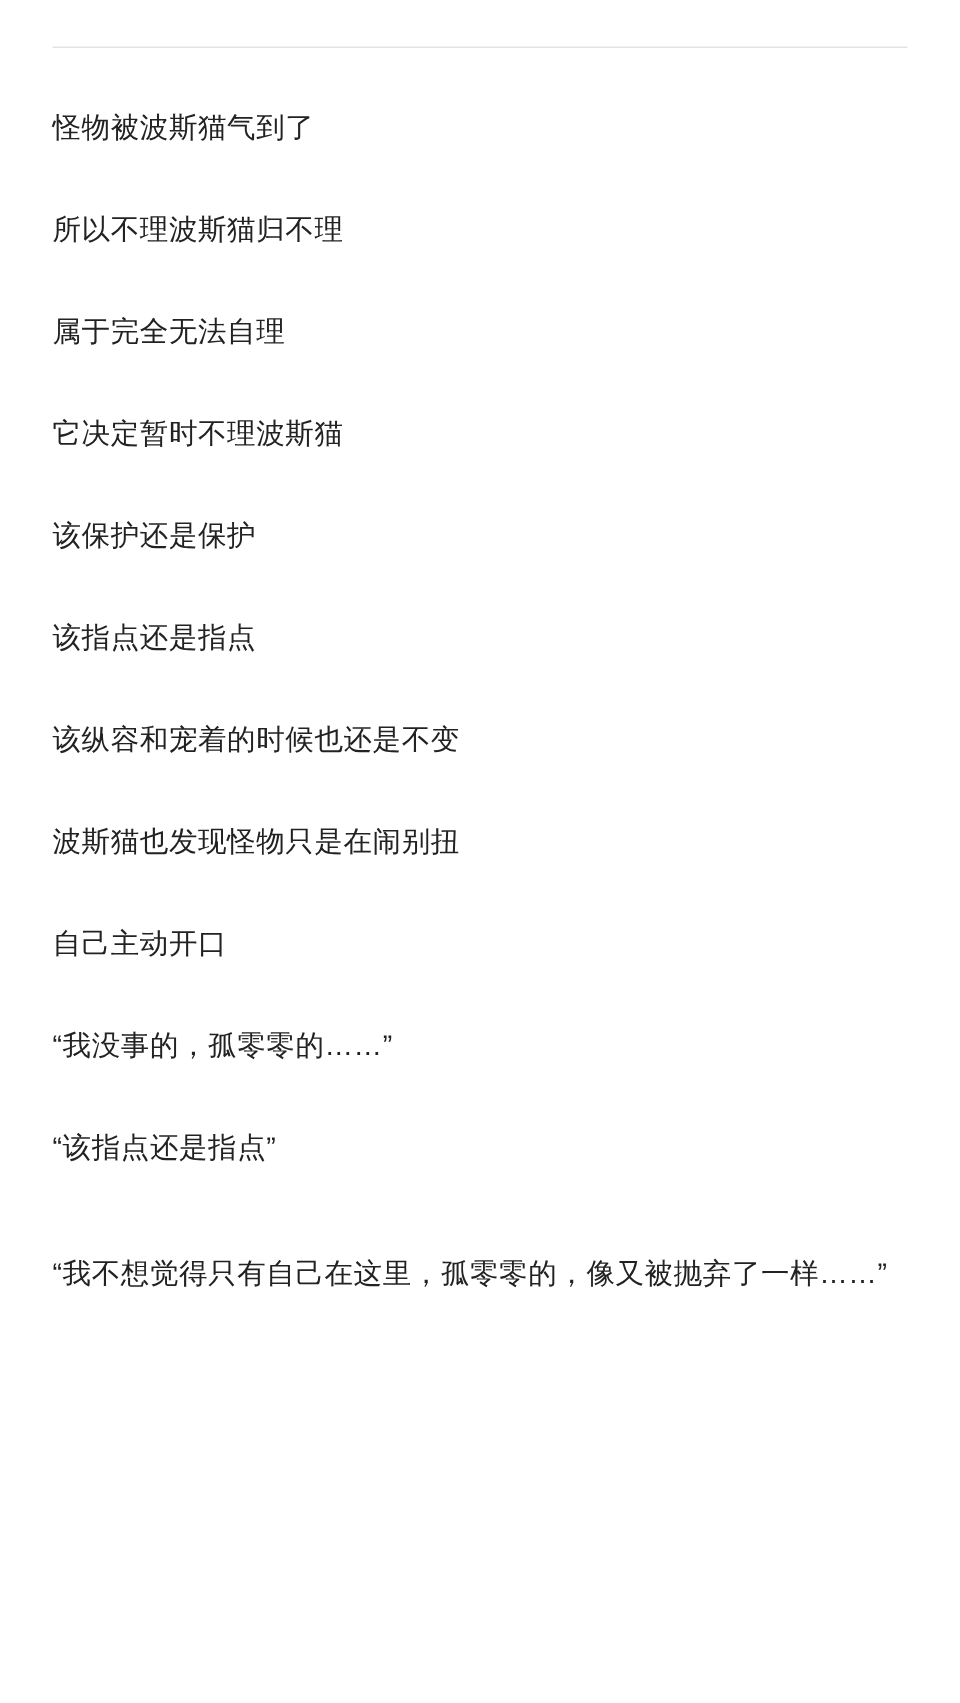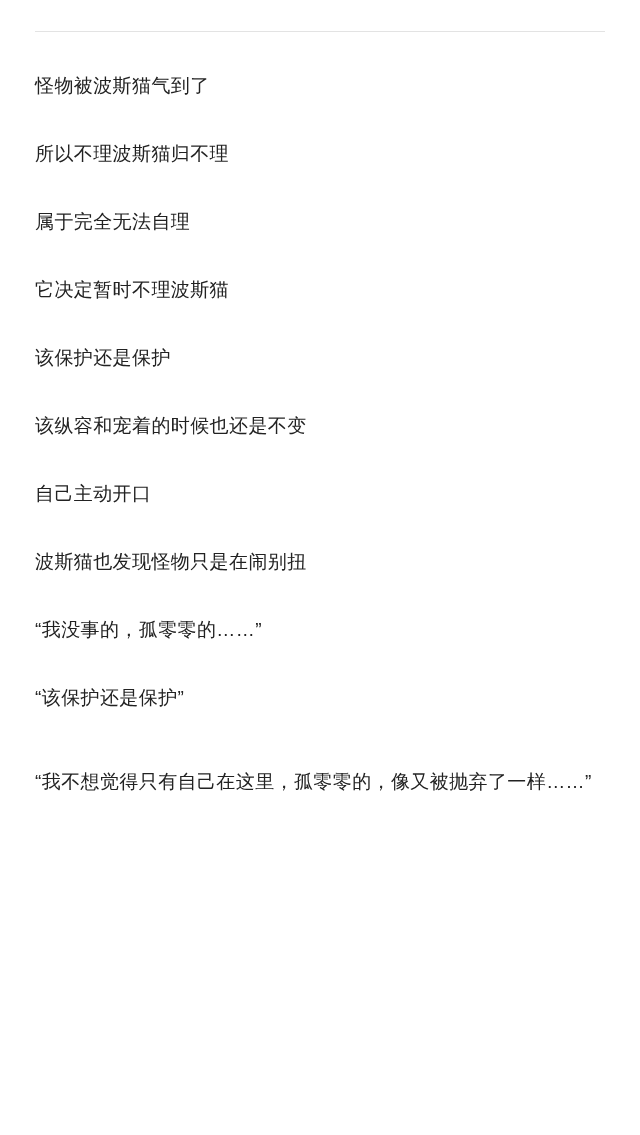--- a/index.html
+++ b/index.html
@@ -55,20 +55,21 @@
 <body>
 
 <div class="page">
   <div class="top-rule"></div>
   <div class="content">
     <p class="para">怪物被波斯猫气到了</p>
     <p class="para">所以不理波斯猫归不理</p>
     <p class="para">属于完全无法自理</p>
     <p class="para">它决定暂时不理波斯猫</p>
     <p class="para">该保护还是保护</p>
+    <p class="para">该指点还是指点</p>
     <p class="para">该纵容和宠着的时候也还是不变</p>
+    <p class="para">波斯猫也发现怪物只是在闹别扭</p>
     <p class="para">自己主动开口</p>
-    <p class="para">波斯猫也发现怪物只是在闹别扭</p>
     <p class="para">“我没事的，孤零零的……”</p>
-    <p class="para">“该保护还是保护”</p>
+    <p class="para">“该指点还是指点”</p>
     <p class="para">“我不想觉得只有自己在这里，孤零零的，像又被抛弃了一样……”</p>
   </div>
 </div>
 
 </body></html>

